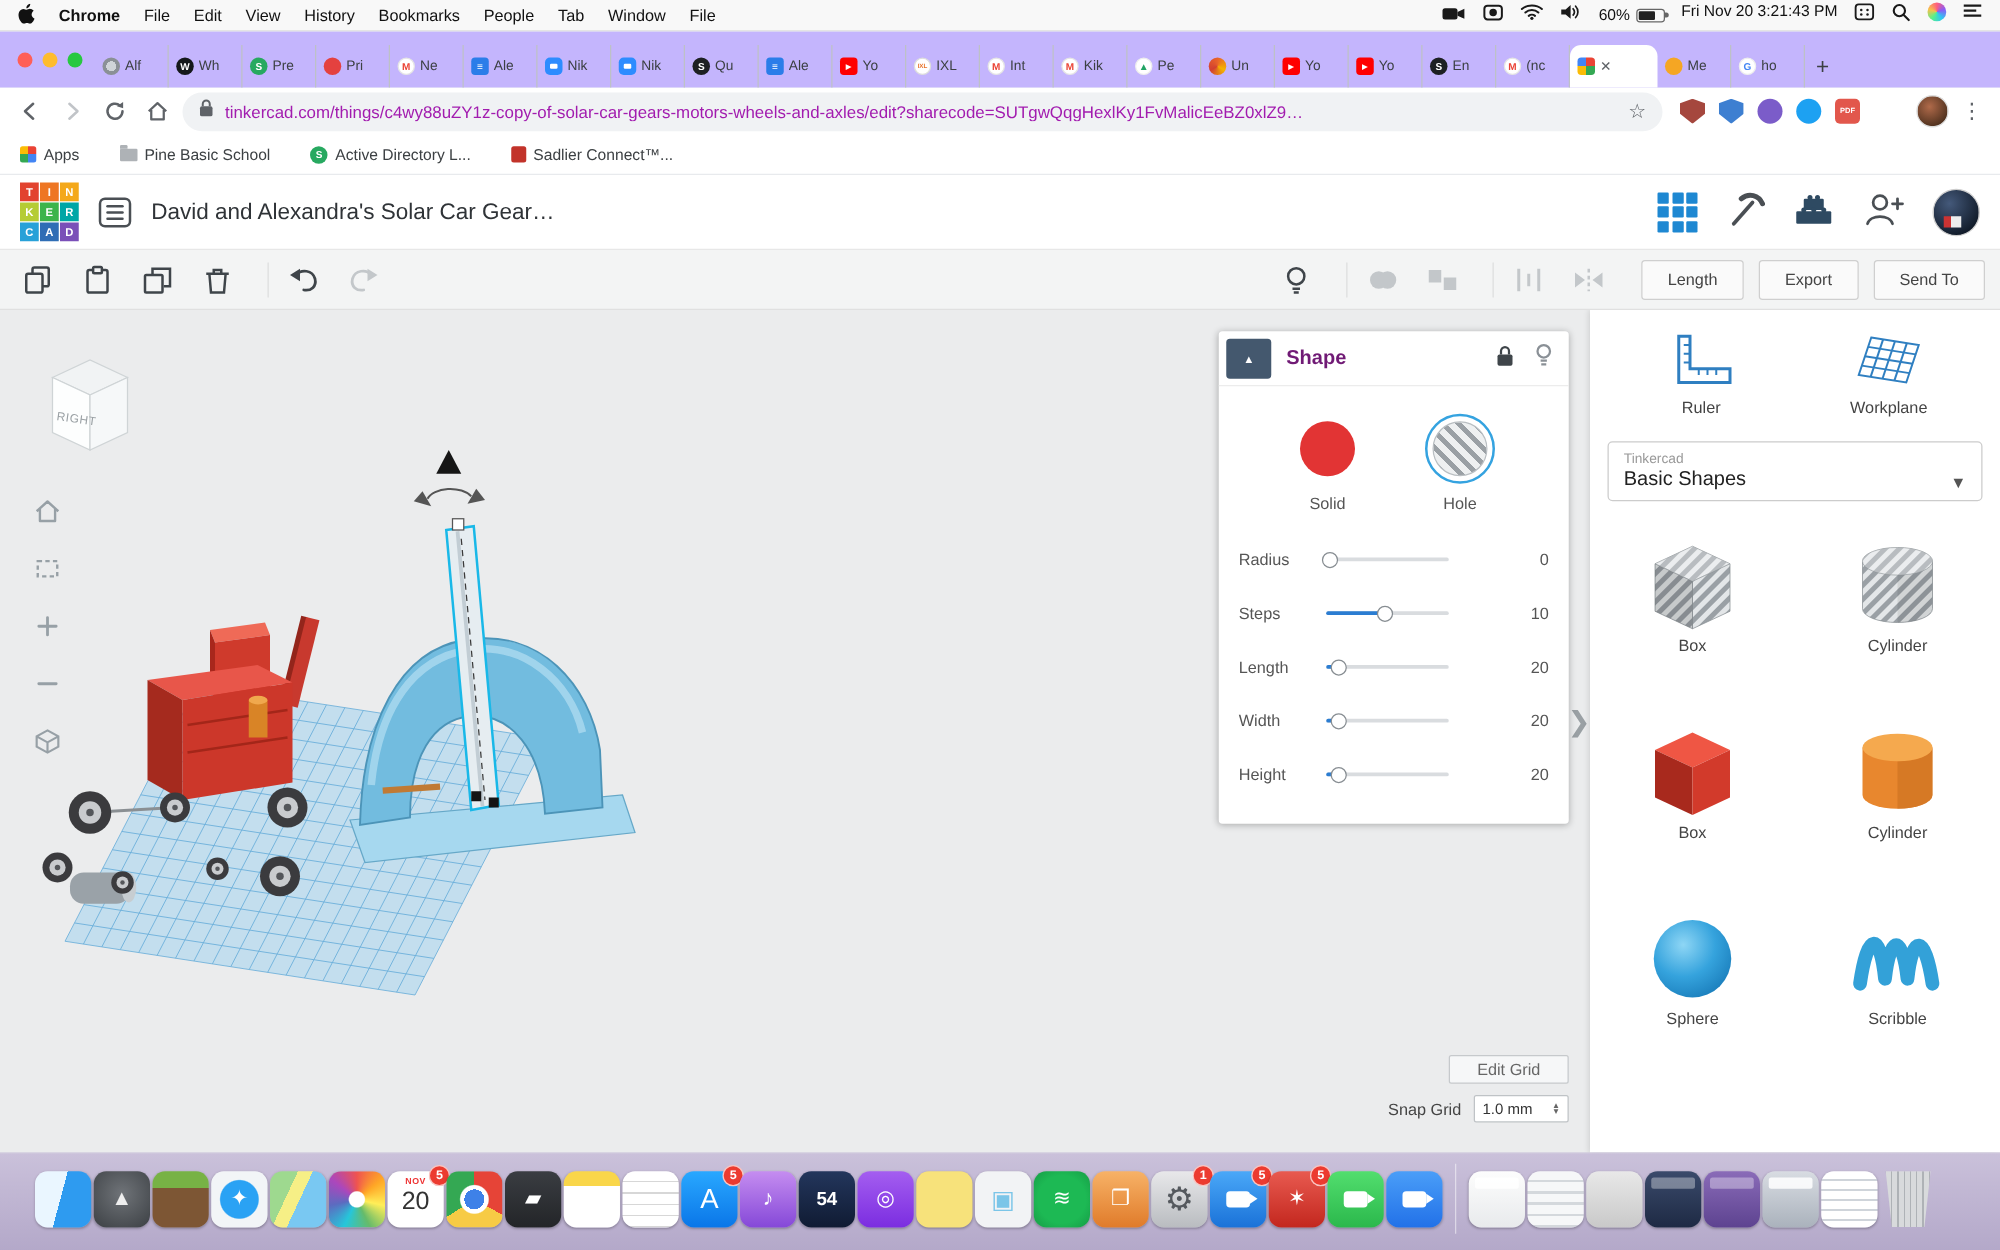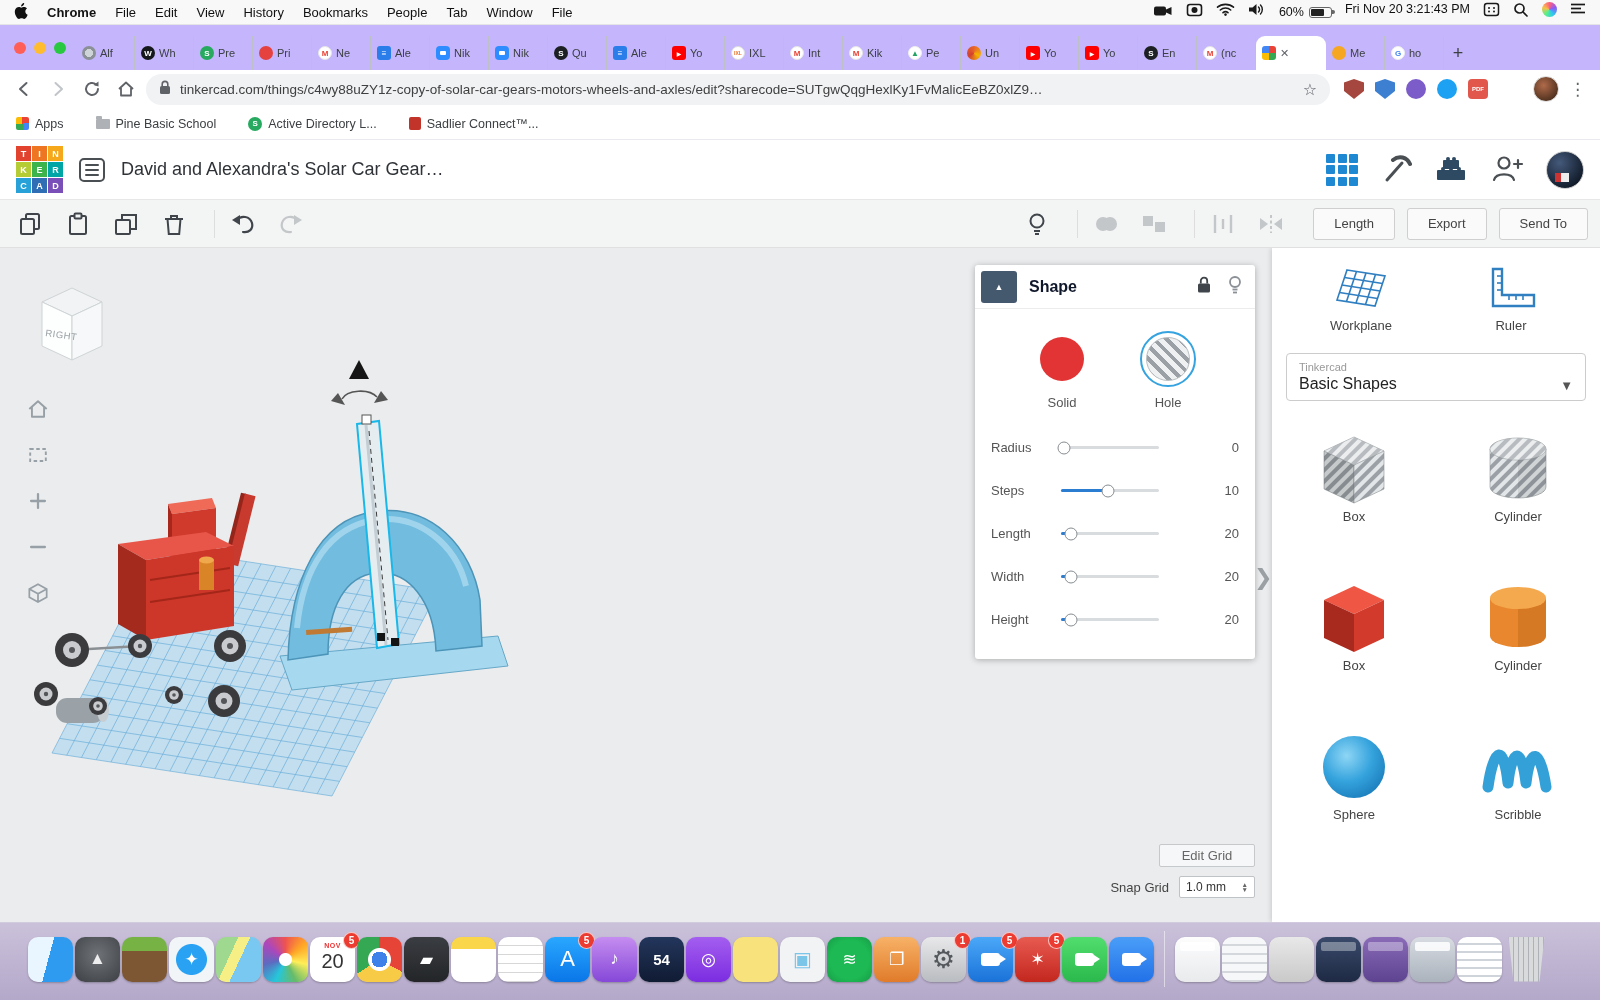--- a/index.html
+++ b/index.html
@@ -42,21 +42,21 @@
 .fv-drive{background:#fff;border:1px solid #eee;color:#21a464}
 .fv-swirl{background:conic-gradient(#e8632a,#f4b400,#d23f31,#e8632a)}
 .fv-tinkercad{background:conic-gradient(#ea4335 0 25%,#34a853 0 50%,#fbbc05 0 75%,#4285f4 0);border-radius:3px}
 .fv-orange-circle{background:#f5a623}
 .fv-google{background:#fff;border:1px solid #eee;color:#4285f4}
 
 
 .addrbar{position:absolute;top:70px;left:0;right:0;height:38px;background:#fff;display:flex;align-items:center;padding:0 10px;gap:6px;z-index:48}
 .nav-ic{width:28px;height:28px;display:flex;align-items:center;justify-content:center;flex:none}
 .omni{flex:1;height:31px;background:#f0f2f4;border-radius:16px;display:flex;align-items:center;padding:0 13px;gap:9px;min-width:0}
-.omni-url{flex:1;font-size:13.5px;color:#404040;white-space:nowrap;overflow:hidden}
+.omni-url{flex:1;font-size:13.5px;color:#a21caf;white-space:nowrap;overflow:hidden}
 .star{color:#5f6368;font-size:16px;flex:none}
 .exts{display:flex;align-items:center;gap:11px;padding:0 8px}
 .ext{width:20px;height:20px;display:flex;align-items:center;justify-content:center;font-size:6px;color:#fff;font-weight:bold;flex:none}
 .ext-shield-red{background:#a5473e;clip-path:polygon(50% 0,100% 18%,100% 60%,50% 100%,0 60%,0 18%)}
 .ext-shield-blue{background:#3d7fd1;clip-path:polygon(50% 0,100% 18%,100% 60%,50% 100%,0 60%,0 18%)}
 .ext-grammarly{background:#7b5cc9;border-radius:50%}
 .ext-twitter{background:#1da1f2;border-radius:50%}
 .ext-pdf{background:#e2574c;border-radius:4px}
 .avatar-sm{width:26px;height:26px;border-radius:50%;background:radial-gradient(circle at 40% 35%,#b06a4a,#50321f 75%);border:1px solid #ddd;flex:none}
 .kebab{font-size:17px;color:#5f6368;padding:0 4px}
@@ -98,21 +98,21 @@
 .scene{position:absolute;left:0;top:0;width:1272px;height:674px}
 .viewcube{position:absolute;left:30px;top:28px}
 .navcol{position:absolute;left:22px;top:145px;display:flex;flex-direction:column;gap:14px}
 .nav-btn{width:32px;height:32px;display:flex;align-items:center;justify-content:center;color:#97a0a6;font-size:22px}
 .chev{position:absolute;right:2px;top:317px;font-size:22px;color:#9aa0a4;width:16px}
 
 
 .spanel{position:absolute;top:17px;right:17px;width:280px;background:#fff;border-radius:3px;box-shadow:0 1px 6px rgba(0,0,0,.28);z-index:10}
 .sp-head{height:44px;display:flex;align-items:center;padding:6px 12px 6px 6px;border-bottom:1px solid #ececec;gap:12px}
 .sp-collapse{width:36px;height:32px;background:#44586e;border-radius:3px;color:#fff;display:flex;align-items:center;justify-content:center;font-size:9px;flex:none}
-.sp-title{font-size:16px;color:#0f172a;flex:1;font-weight:600}
+.sp-title{font-size:16px;color:#701a75;flex:1;font-weight:600}
 .sp-hicons{display:flex;align-items:center;gap:14px}
 .sp-opts{display:flex;justify-content:center;gap:50px;padding:22px 0 12px}
 .opt{display:flex;flex-direction:column;align-items:center;gap:8px;font-size:13px;color:#555}
 .opt-ring{width:56px;height:56px;border:2px solid transparent;border-radius:50%;display:flex;align-items:center;justify-content:center}
 .opt-ring.sel{border-color:#35a3e0}
 .opt-circle{width:44px;height:44px;border-radius:50%}
 .opt-solid{background:#e23434}
 .opt-hole{background:repeating-linear-gradient(45deg,#eef0f1 0 5px,#9aa0a5 5px 9px);border:1px solid #b9bec2}
 .sp-sliders{padding:4px 16px 18px}
 .srow{display:flex;align-items:center;height:43px}
@@ -781,42 +781,42 @@
               <span>▼</span>
             </span>
         </span>
       </div>
       <div class="chev">❯</div>
     </div>
 
     <div class="sidebar">
       <div class="sb-top">
         <div class="sb-tool">
+          <svg width="52" height="44" viewBox="0 0 52 44">
+            <path d="M8,3 L17,3 L17,29 L49,29 L49,40 L8,40 Z" fill="none" stroke="#2f7fc1" stroke-width="2.4"></path>
+            <line x1="24" y1="29" x2="24" y2="34" stroke="#2f7fc1" stroke-width="1.6"></line>
+              <line x1="31" y1="29" x2="31" y2="34" stroke="#2f7fc1" stroke-width="1.6"></line>
+              <line x1="38" y1="29" x2="38" y2="34" stroke="#2f7fc1" stroke-width="1.6"></line>
+            <line x1="17" y1="10" x2="12" y2="10" stroke="#2f7fc1" stroke-width="1.6"></line>
+              <line x1="17" y1="17" x2="12" y2="17" stroke="#2f7fc1" stroke-width="1.6"></line>
+              <line x1="17" y1="24" x2="12" y2="24" stroke="#2f7fc1" stroke-width="1.6"></line>
+          </svg>
+          <span>Ruler</span>
+        </div>
+        <div class="sb-tool">
           <svg width="56" height="44" viewBox="0 0 56 44" stroke="#2f7fc1" fill="none" stroke-width="1.6">
             <polygon points="14,4 52,10 42,40 4,34"></polygon>
             <line x1="23.5" y1="5.5" x2="13.5" y2="35.5"></line>
               <line x1="33" y1="7" x2="23" y2="37"></line>
               <line x1="42.5" y1="8.5" x2="32.5" y2="38.5"></line>
             <line x1="11.5" y1="11.5" x2="49.5" y2="17.5"></line>
               <line x1="9" y1="19" x2="47" y2="25"></line>
               <line x1="6.5" y1="26.5" x2="44.5" y2="32.5"></line>
           </svg>
           <span>Workplane</span>
-        </div>
-        <div class="sb-tool">
-          <svg width="52" height="44" viewBox="0 0 52 44">
-            <path d="M8,3 L17,3 L17,29 L49,29 L49,40 L8,40 Z" fill="none" stroke="#2f7fc1" stroke-width="2.4"></path>
-            <line x1="24" y1="29" x2="24" y2="34" stroke="#2f7fc1" stroke-width="1.6"></line>
-              <line x1="31" y1="29" x2="31" y2="34" stroke="#2f7fc1" stroke-width="1.6"></line>
-              <line x1="38" y1="29" x2="38" y2="34" stroke="#2f7fc1" stroke-width="1.6"></line>
-            <line x1="17" y1="10" x2="12" y2="10" stroke="#2f7fc1" stroke-width="1.6"></line>
-              <line x1="17" y1="17" x2="12" y2="17" stroke="#2f7fc1" stroke-width="1.6"></line>
-              <line x1="17" y1="24" x2="12" y2="24" stroke="#2f7fc1" stroke-width="1.6"></line>
-          </svg>
-          <span>Ruler</span>
         </div>
       </div>
 
       <div class="sb-dd">
         <div class="sb-dd-small">Tinkercad</div>
         <div class="sb-dd-val">Basic Shapes</div>
         <div class="sb-dd-car">▼</div>
       </div>
 
       <div class="sb-gallery">

